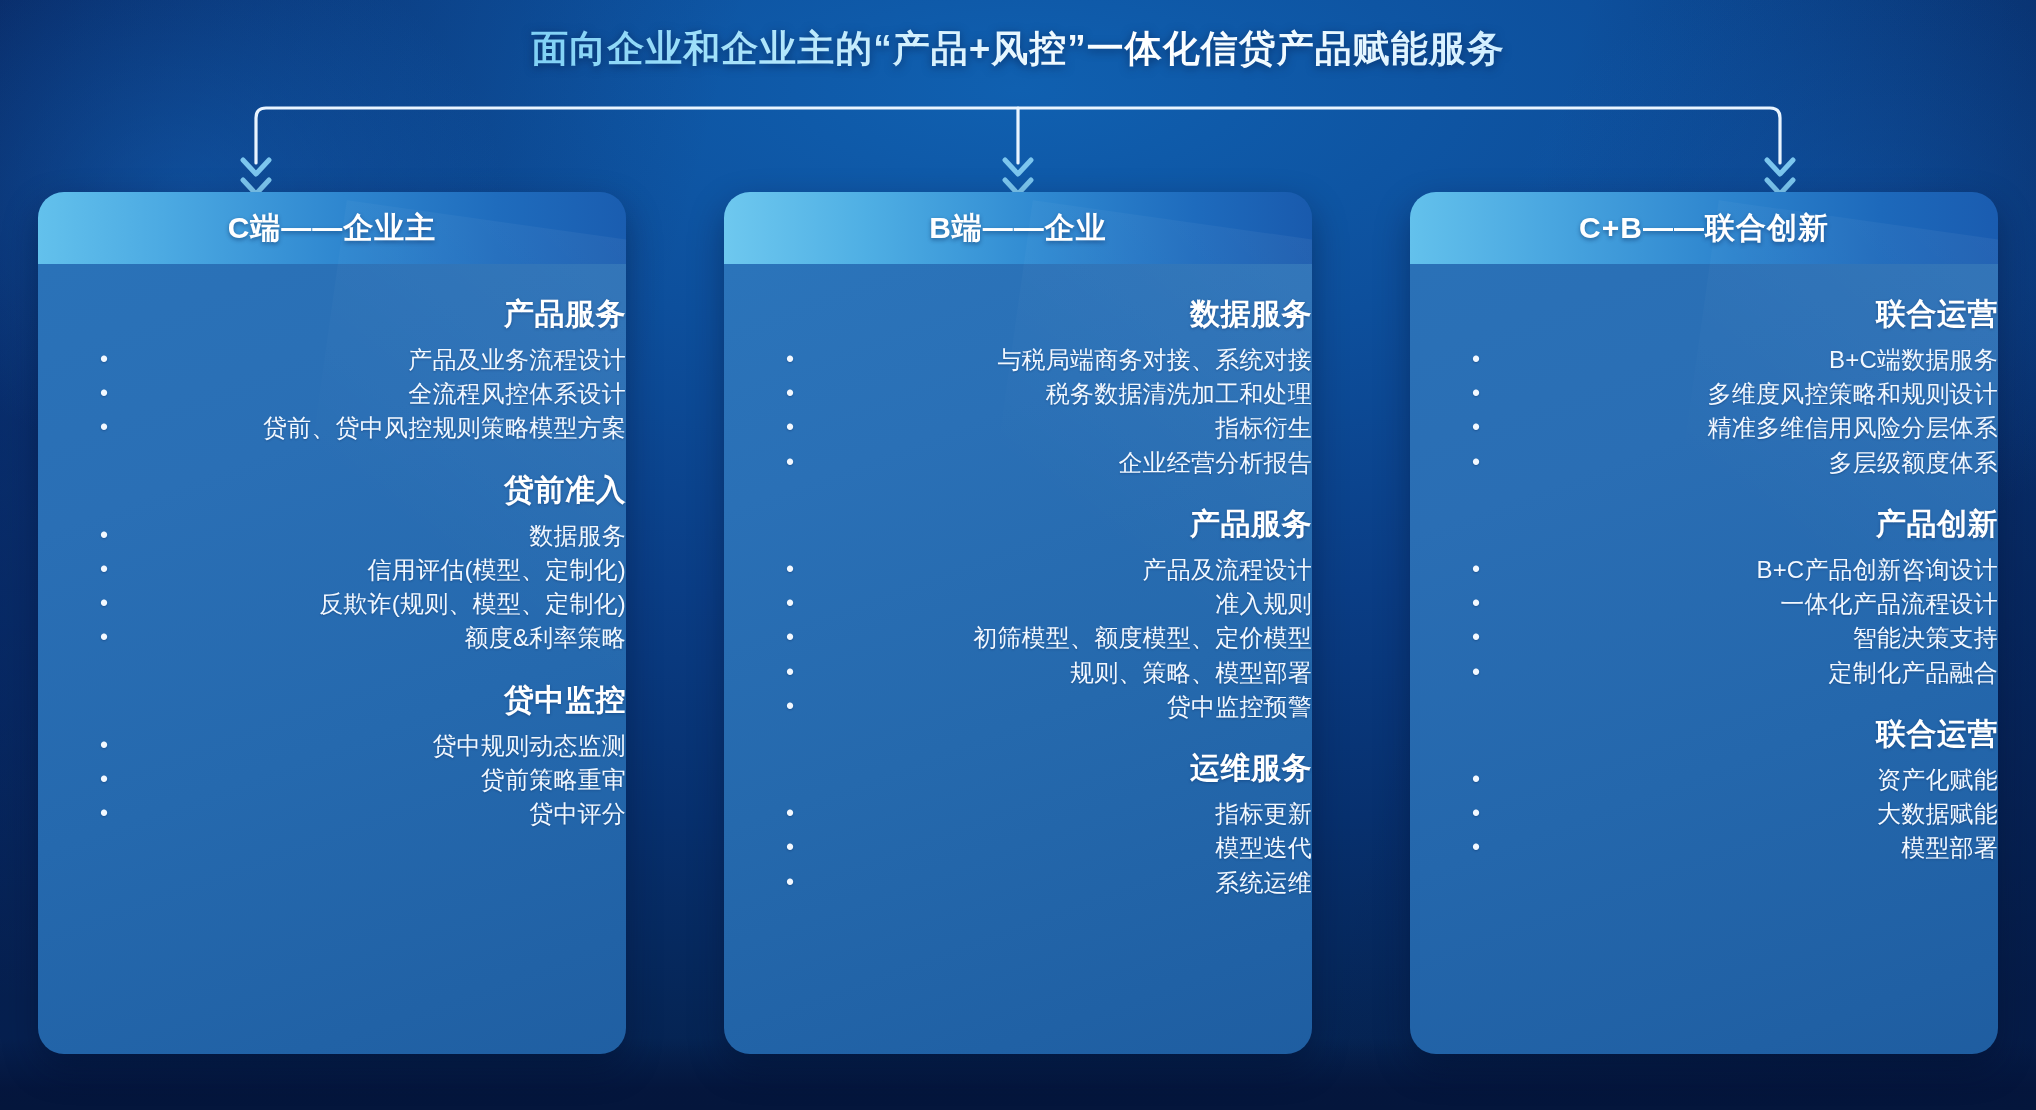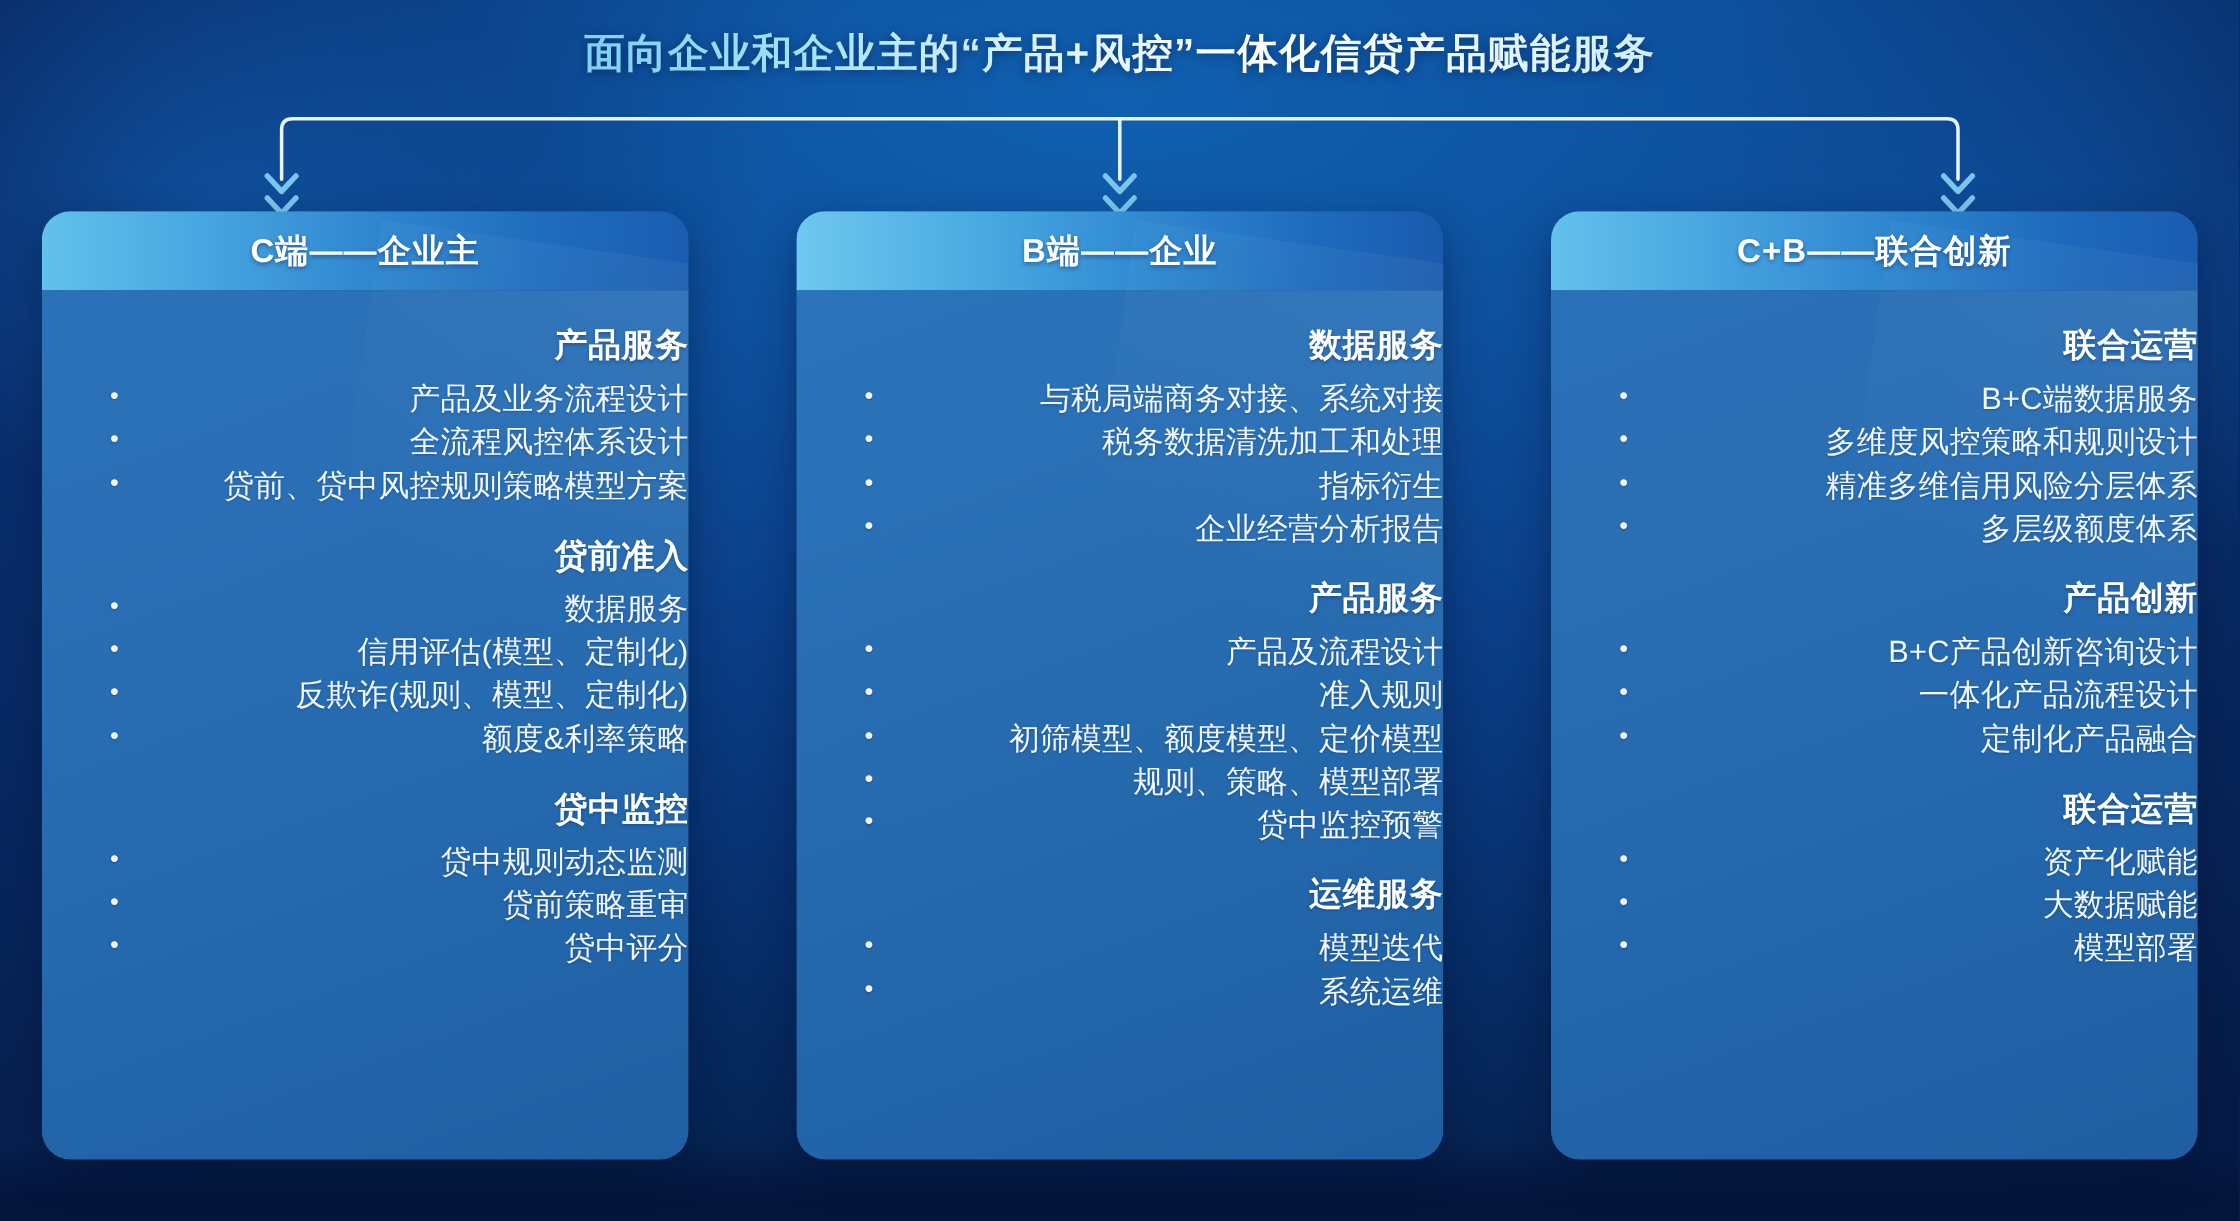--- a/index.html
+++ b/index.html
@@ -91,21 +91,21 @@
   .section{ padding:0 0 0 62px; position:relative; z-index:2; }
   .section + .section{ margin-top:26px; }
 
   .sec-title{
     color:#ffffff; font-size:30px; font-weight:bold; letter-spacing:.5px;
     margin-bottom:10px;
     text-shadow:0 1px 3px rgba(4,30,80,.35);
   }
   .bullets{ list-style:none; }
   .bullets li{
-    color:#f2f8ff; font-size:28px; line-height:1.26; letter-spacing:.2px;
+    color:#f2f8ff; font-size:24px; line-height:1.26; letter-spacing:.2px;
     padding-left:16px; position:relative; margin-bottom:4px;
     text-shadow:0 1px 2px rgba(4,30,80,.30);
   }
   .bullets li::before{
     content:"•"; position:absolute; left:0; top:0; color:#f2f8ff; font-size:23px;
   }
 </style>
 </head>
 <body>
 
@@ -188,20 +188,21 @@
           <li>产品及流程设计</li>
           <li>准入规则</li>
           <li>初筛模型、额度模型、定价模型</li>
           <li>规则、策略、模型部署</li>
           <li>贷中监控预警</li>
         </ul>
       </div>
       <div class="section">
         <div class="sec-title">运维服务</div>
         <ul class="bullets">
+          <li>指标更新</li>
           <li>模型迭代</li>
           <li>系统运维</li>
         </ul>
       </div>
     </div>
   </div>
 
   <div class="card c3">
     <div class="card-head">
       <span class="card-head-text">C+B——联合创新</span>
@@ -214,20 +215,21 @@
           <li>多维度风控策略和规则设计</li>
           <li>精准多维信用风险分层体系</li>
           <li>多层级额度体系</li>
         </ul>
       </div>
       <div class="section">
         <div class="sec-title">产品创新</div>
         <ul class="bullets">
           <li>B+C产品创新咨询设计</li>
           <li>一体化产品流程设计</li>
+          <li>智能决策支持</li>
           <li>定制化产品融合</li>
         </ul>
       </div>
       <div class="section">
         <div class="sec-title">联合运营</div>
         <ul class="bullets">
           <li>资产化赋能</li>
           <li>大数据赋能</li>
           <li>模型部署</li>
         </ul>

